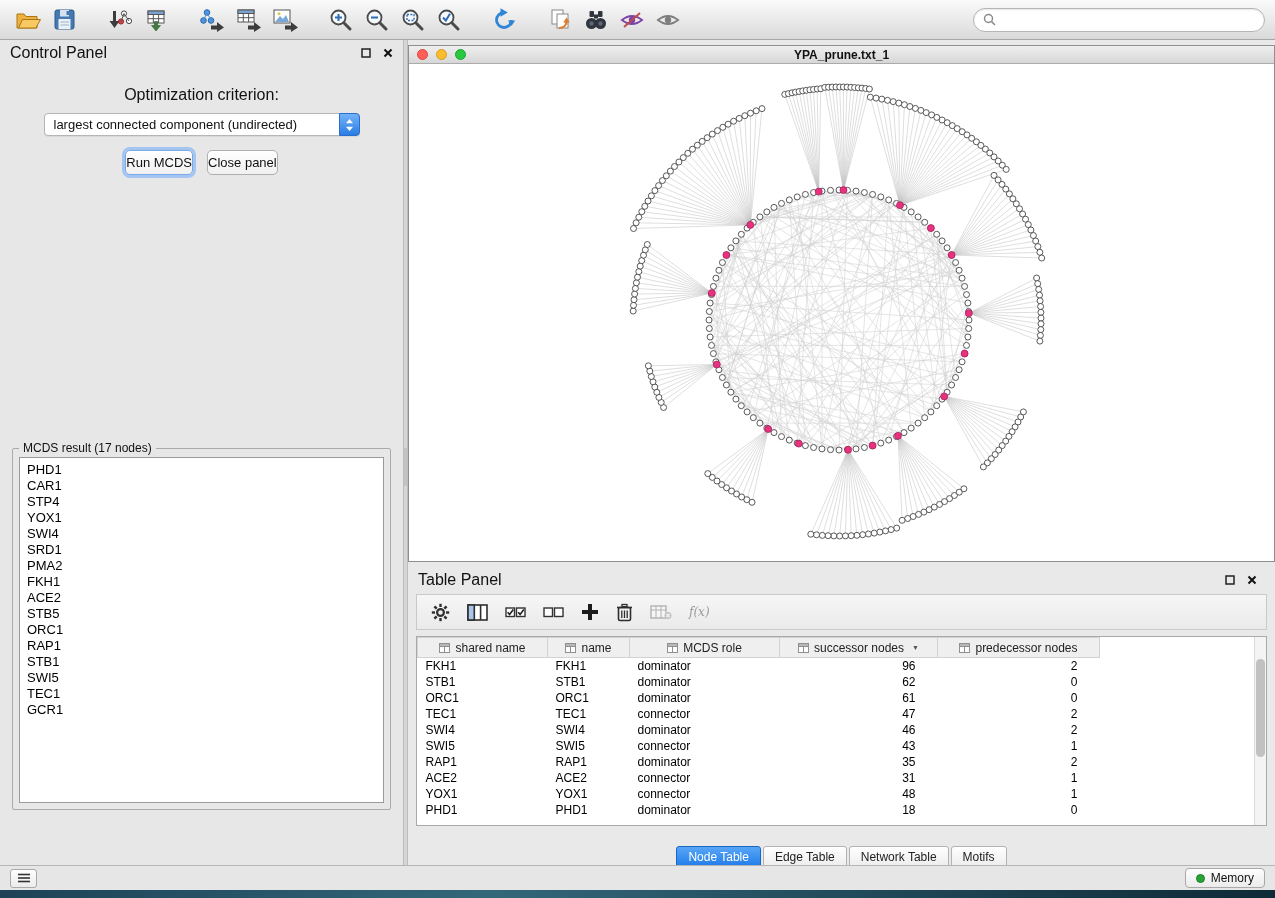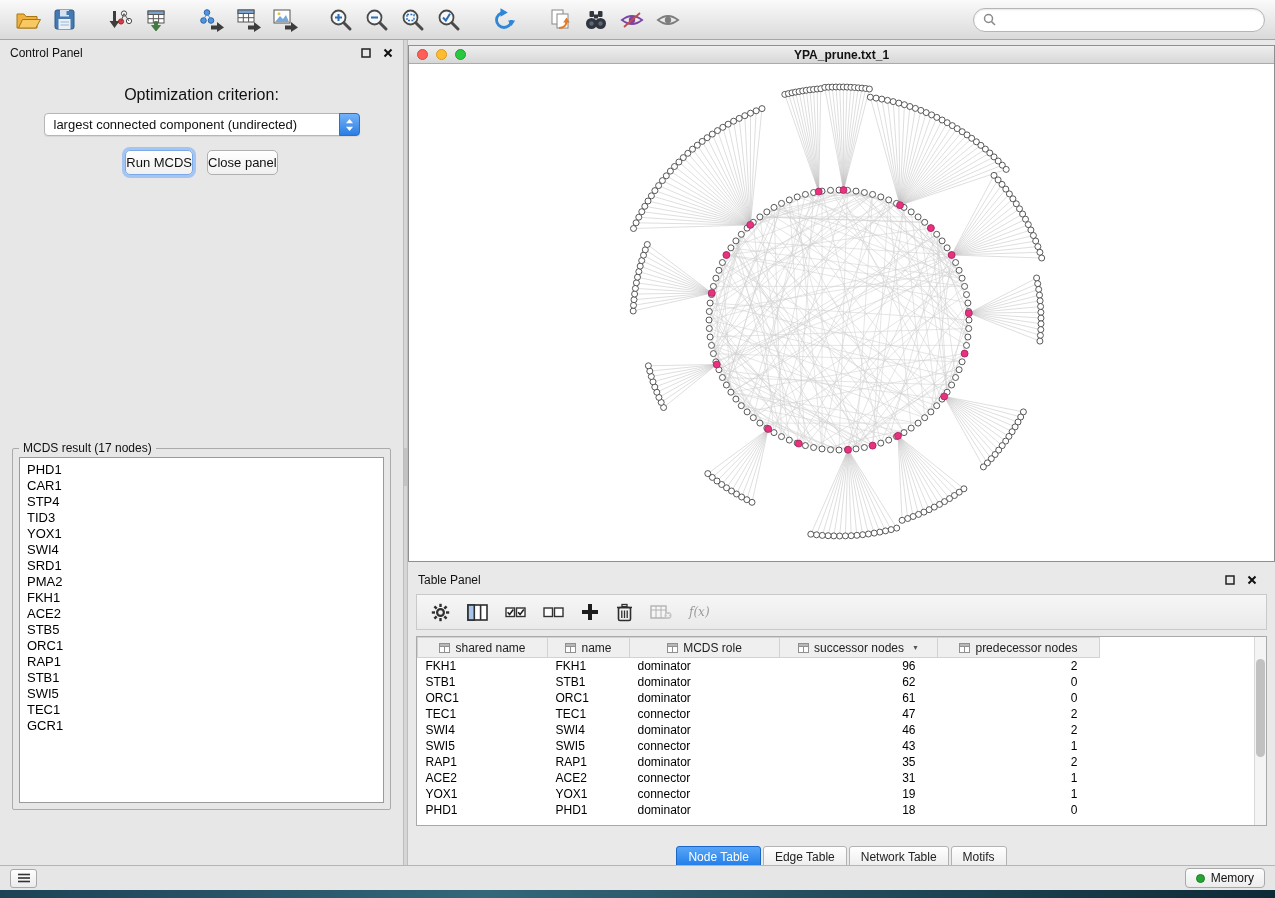--- a/index.html
+++ b/index.html
@@ -9,21 +9,21 @@
 
   
   .toolbar{position:absolute;top:0;left:0;right:0;height:40px;background:linear-gradient(#fafafa,#dadada);border-bottom:1px solid #a6a6a6;display:flex;align-items:center;padding:0 10px;}
   .tbtn{background:none;border:none;width:36px;height:34px;display:flex;align-items:center;justify-content:center;cursor:pointer;}
   .tgap{width:20px;flex:none;}
   .search-wrap{margin-left:auto;display:flex;align-items:center;background:#fff;border:1px solid #b5b5b5;border-radius:12px;height:24px;width:292px;padding:0 9px;box-shadow:inset 0 1px 2px rgba(0,0,0,.10);}
   .search-wrap input{border:none;outline:none;flex:1;font-size:13px;background:transparent;margin-left:6px;color:#222;}
 
   
   .control-panel{position:absolute;top:40px;left:0;width:403px;height:825px;background:#e7e7e7;}
-  .panel-header{height:26px;display:flex;align-items:center;padding:0 10px;font-size:12px;color:#111;}
+  .panel-header{height:26px;display:flex;align-items:center;padding:0 10px;font-size:16px;color:#111;}
   .ph-icons{margin-left:auto;display:flex;gap:12px;align-items:center;}
   .ph-icons .phbtn{background:none;border:none;cursor:pointer;display:flex;align-items:center;}
   .ctab-bar{display:flex;justify-content:center;gap:3px;padding:3px 0 7px;}
   .ctab{font-size:12px;padding:4px 13px;border:1px solid #b3b3b3;border-radius:4px;background:linear-gradient(#ffffff,#ececec);color:#222;cursor:pointer;}
   .ctab.active{background:linear-gradient(#58a6f7,#1f7be8);border-color:#1a66c4;color:#fff;}
   .cp-body{padding:0 12px;}
   .opt-label{text-align:center;font-size:16px;margin-top:20px;color:#111;}
   .select{margin:9px auto 0;width:316px;height:23px;background:#fff;border:1px solid #b6b6b6;border-radius:4px;display:flex;align-items:center;font-size:13px;padding-left:9px;position:relative;cursor:pointer;box-shadow:0 1px 1px rgba(0,0,0,.07);color:#111;}
   .select .sel-text{white-space:nowrap;overflow:hidden;text-overflow:ellipsis;max-width:282px;}
   .select-cap{position:absolute;right:-1px;top:-1px;bottom:-1px;width:21px;border-radius:0 4px 4px 0;background:linear-gradient(#74b3fa,#2a7de1);display:flex;align-items:center;justify-content:center;border:1px solid #2a6fd0;}
@@ -262,21 +262,20 @@
       <div class="btn-row">
         <button class="mac-btn focus">Run MCDS</button>
         <button class="mac-btn">Close panel</button>
       </div>
       <fieldset class="result-box">
         <legend>MCDS result (17 nodes)</legend>
         <div class="result-list">
             <div class="mcds-item">PHD1</div>
             <div class="mcds-item">CAR1</div>
             <div class="mcds-item">STP4</div>
-            <div class="mcds-item">TID3</div>
             <div class="mcds-item">YOX1</div>
             <div class="mcds-item">SWI4</div>
             <div class="mcds-item">SRD1</div>
             <div class="mcds-item">PMA2</div>
             <div class="mcds-item">FKH1</div>
             <div class="mcds-item">ACE2</div>
             <div class="mcds-item">STB5</div>
             <div class="mcds-item">ORC1</div>
             <div class="mcds-item">RAP1</div>
             <div class="mcds-item">STB1</div>
@@ -1197,21 +1196,21 @@
                 <td>ACE2</td>
                 <td>connector</td>
                 <td class="num">31</td>
                 <td class="num">1</td>
                 <td></td>
               </tr>
               <tr>
                 <td>YOX1</td>
                 <td>YOX1</td>
                 <td>connector</td>
-                <td class="num">19</td>
+                <td class="num">48</td>
                 <td class="num">1</td>
                 <td></td>
               </tr>
               <tr>
                 <td>PHD1</td>
                 <td>PHD1</td>
                 <td>dominator</td>
                 <td class="num">18</td>
                 <td class="num">0</td>
                 <td></td>

